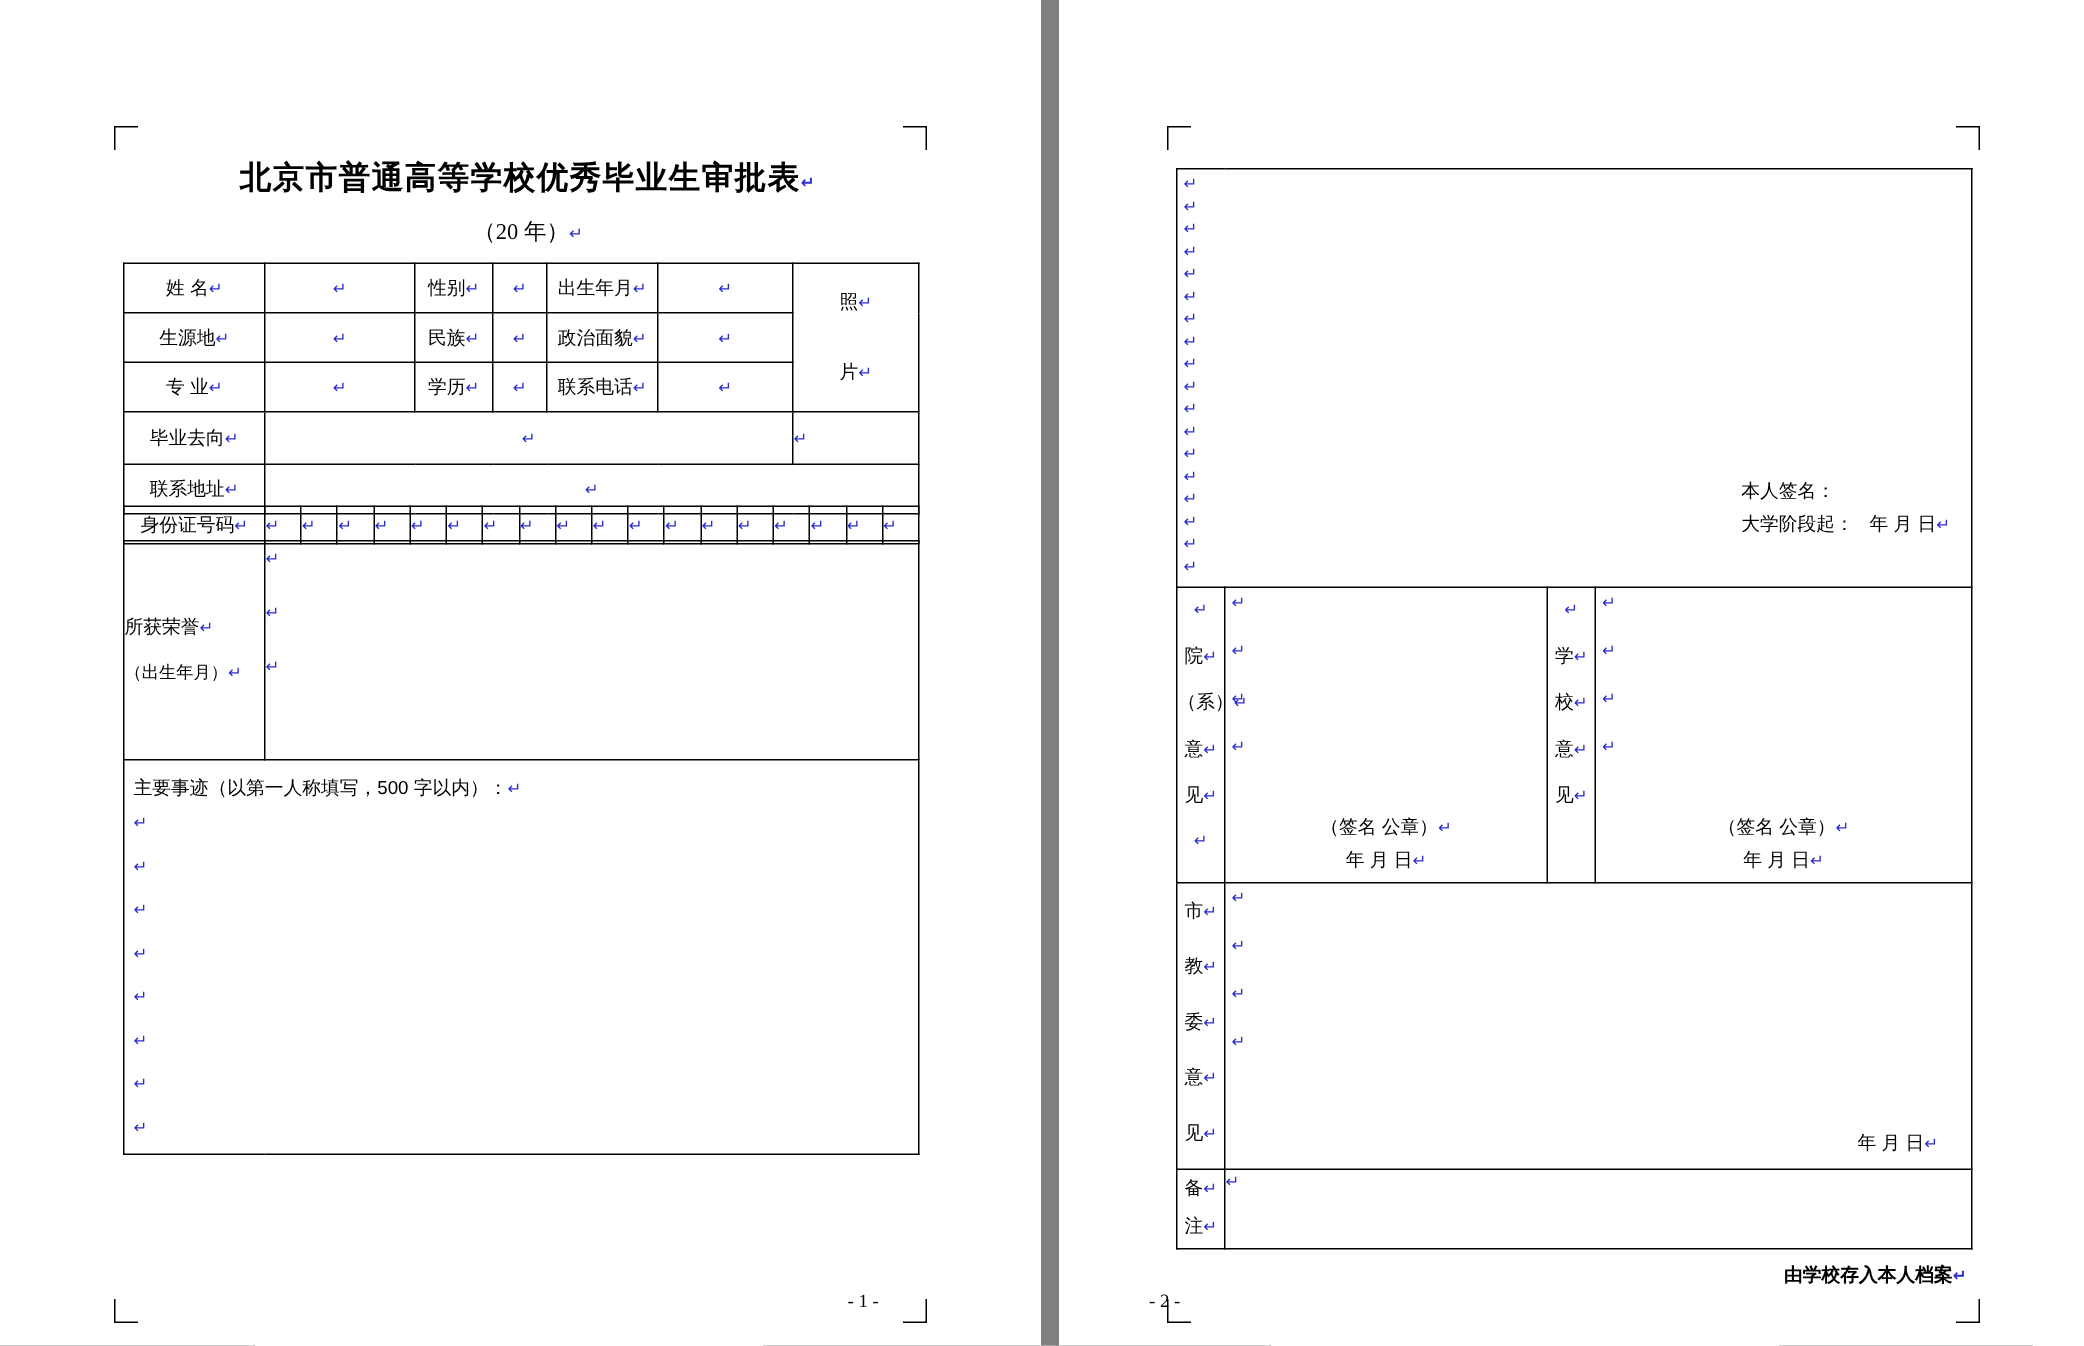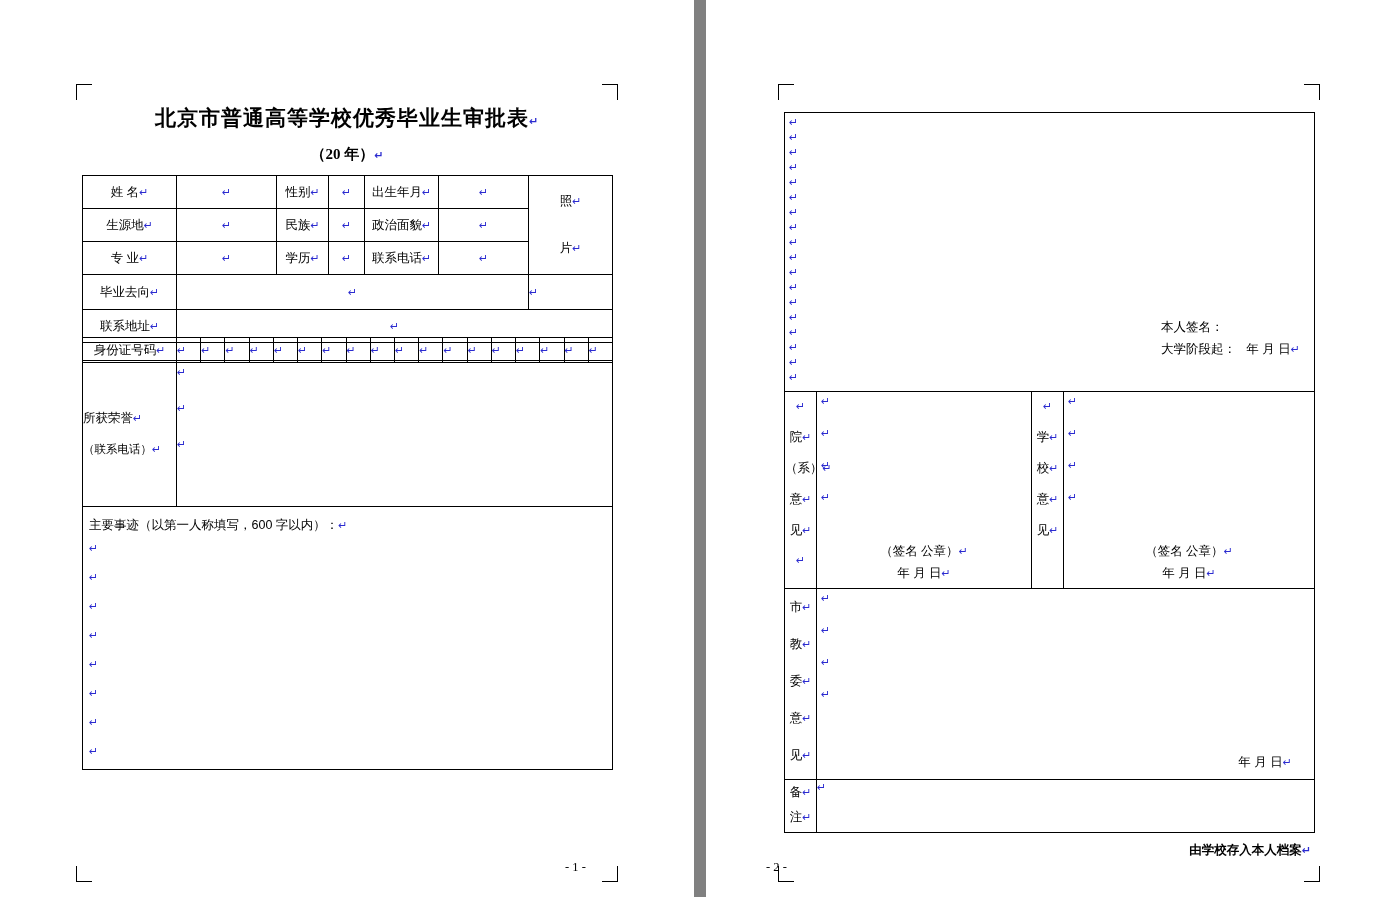--- a/index.html
+++ b/index.html
@@ -1,40 +1,40 @@
 <!DOCTYPE html>
 <html><head>
 <meta charset="utf-8">
 <style>
   html,body{margin:0;padding:0;background:#808080;}
   body{width:1389px;height:897px;font-family:"Liberation Sans","DejaVu Sans",sans-serif;overflow:hidden;}
   .canvas{position:relative;width:1389px;height:897px;}
   .page{position:absolute;top:0;background:#ffffff;height:897px;}
-  .page1{left:0;width:694px;}
+  .page1{left:0;width:694px;padding-left:10px;}
   .page2{left:706px;width:683px;}
   .gap{position:absolute;left:694px;top:0;width:12px;height:897px;background:#808080;}
 
   
   .cm{position:absolute;width:16px;height:16px;}
   .cm i{position:absolute;background:#000;}
   .cm.tl i.h{left:0;top:0;width:16px;height:1px;}
   .cm.tl i.v{left:0;top:0;width:1px;height:16px;}
   .cm.tr i.h{right:0;top:0;width:16px;height:1px;}
   .cm.tr i.v{right:0;top:0;width:1px;height:16px;}
   .cm.bl i.h{left:0;bottom:0;width:16px;height:1px;}
   .cm.bl i.v{left:0;bottom:0;width:1px;height:16px;}
   .cm.br i.h{right:0;bottom:0;width:16px;height:1px;}
   .cm.br i.v{right:0;bottom:0;width:1px;height:16px;}
 
   .pilcrow{color:#2b2bd0;font-size:11px;font-family:"DejaVu Sans",sans-serif;}
 
   .title{position:absolute;left:0;right:0;top:104px;text-align:center;font-family:"Liberation Serif","DejaVu Serif",serif;
          font-weight:bold;font-size:21px;letter-spacing:1px;color:#000;}
   .subtitle{position:absolute;left:0;right:0;top:145px;text-align:center;font-family:"Liberation Serif","DejaVu Serif",serif;
-            font-weight:bold;font-size:15px;color:#000;}
+            font-weight:normal;font-size:15px;color:#000;}
 
   table.frm{position:absolute;border-collapse:collapse;table-layout:fixed;}
   table.frm td{border:1px solid #000;font-size:12.5px;color:#000;vertical-align:middle;
                font-family:"Liberation Sans","DejaVu Sans",sans-serif;padding:0;}
   .lbl{text-align:center;white-space:nowrap;}
   .cellmark{padding-left:3px;text-align:left;}
   .ctrmark{text-align:center;}
 
   
   #t1{left:82px;top:175px;width:530px;}
@@ -173,31 +173,31 @@
 
     <table class="frm" id="t1c" style="left:82px;top:360px;width:530px;">
       <colgroup>
           <col style="width:94px">
           <col style="width:436px">
         </colgroup>
       <tbody>
         <tr>
           <td class="honor-l" style="height:145px">
             <div><span>所获荣誉</span><span class="pilcrow">↵</span></div>
-            <div style="font-size:11.5px"><span>（联系电话）</span><span class="pilcrow">↵</span></div>
+            <div style="font-size:11.5px"><span>（出生年月）</span><span class="pilcrow">↵</span></div>
           </td>
           <td style="vertical-align:top" class="cellmark">
             <div style="padding-top:4px"><span class="pilcrow">↵</span></div>
             <div style="padding-top:22px"><span class="pilcrow">↵</span></div>
             <div style="padding-top:22px"><span class="pilcrow">↵</span></div>
           </td>
         </tr>
         <tr>
           <td colspan="2" class="facts">
-            <div class="line1"><span>主要事迹（以第一人称填写，600 字以内）：</span><span class="pilcrow">↵</span></div>
+            <div class="line1"><span>主要事迹（以第一人称填写，500 字以内）：</span><span class="pilcrow">↵</span></div>
             <div class="blank"><span class="pilcrow">↵</span></div>
             <div class="blank"><span class="pilcrow">↵</span></div>
             <div class="blank"><span class="pilcrow">↵</span></div>
             <div class="blank"><span class="pilcrow">↵</span></div>
             <div class="blank"><span class="pilcrow">↵</span></div>
             <div class="blank"><span class="pilcrow">↵</span></div>
             <div class="blank"><span class="pilcrow">↵</span></div>
             <div class="blank"><span class="pilcrow">↵</span></div>
           </td>
         </tr>

